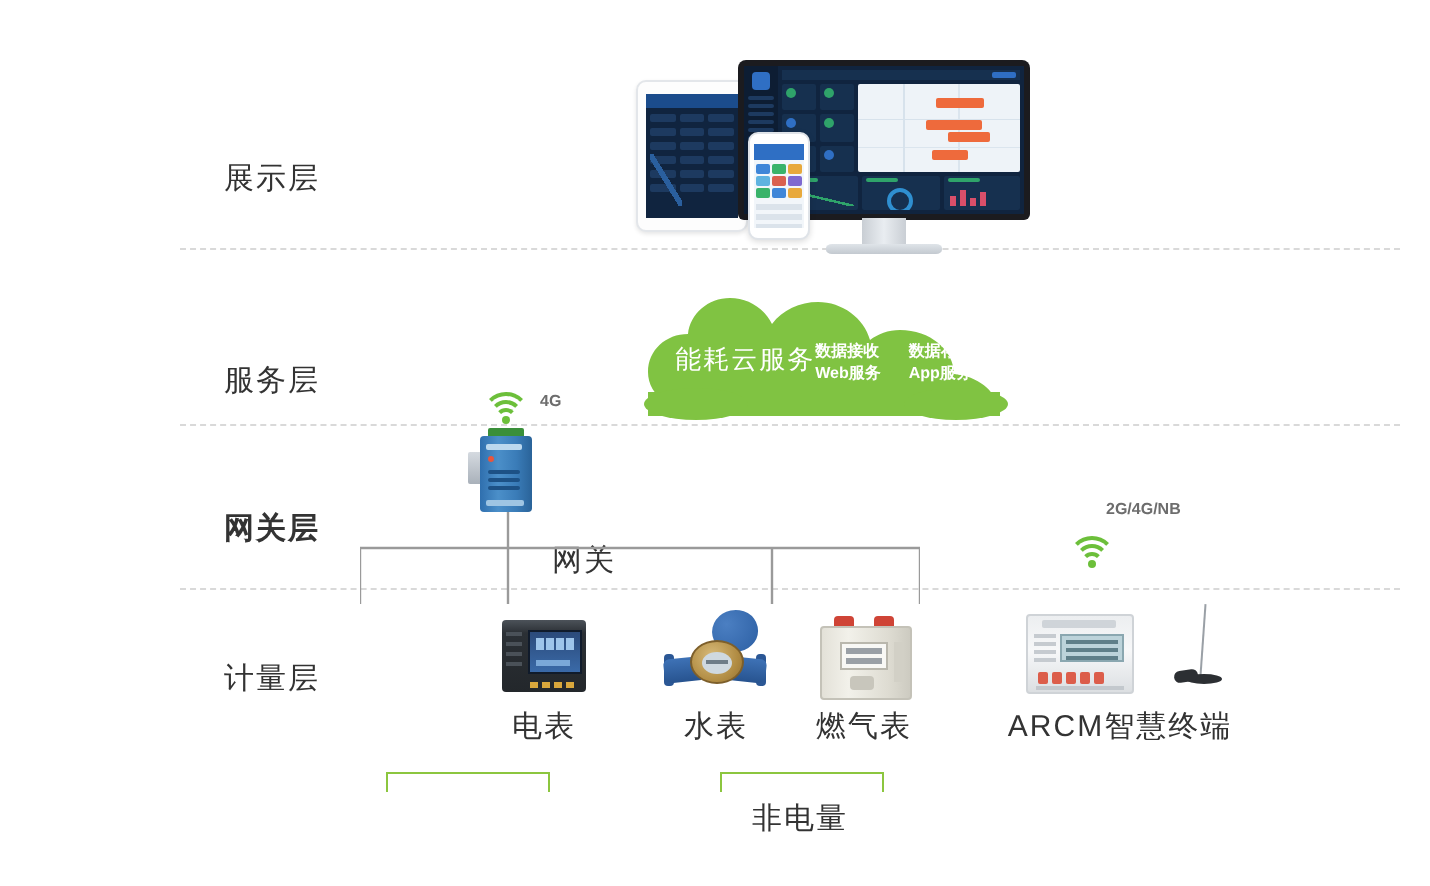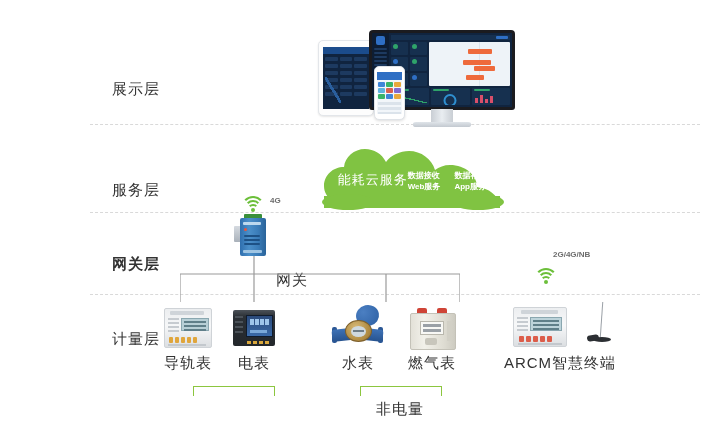--- a/index.html
+++ b/index.html
@@ -517,21 +517,21 @@
     position: relative;
   }
   .meter-slot .cap {
     margin-top: 6px;
     font-size: 15px;
     color: #333333;
     letter-spacing: 1px;
     white-space: nowrap;
   }
   #slot-din  { left: 152px; }
-  #slot-elec { left: 218px; text-align: center; }
+  #slot-elec { left: 236px; text-align: center; }
   #slot-water{ left: 322px; }
   #slot-gas  { left: 396px; }
   #slot-arcm { left: 495px; width: 130px; }
 
   
   .din {
     position: absolute;
     left: 50%;
     transform: translateX(-50%);
     bottom: 0;
@@ -1099,47 +1099,20 @@
     <g stroke="#9a9a9a" stroke-width="1.2" fill="none">
       <line x1="74" y1="0" x2="74" y2="18"></line>
       <line x1="0" y1="18" x2="280" y2="18"></line>
       <line x1="0" y1="18" x2="0" y2="46"></line>
       <line x1="74" y1="18" x2="74" y2="46"></line>
       <line x1="206" y1="18" x2="206" y2="46"></line>
       <line x1="280" y1="18" x2="280" y2="46"></line>
     </g>
   </svg>
 
-  <div class="meter-slot" id="slot-din">
-    <div class="art">
-      <div class="din">
-        <div class="tophole"></div>
-        <div class="leftstack">
-            <i></i>
-            <i></i>
-            <i></i>
-            <i></i>
-          </div>
-        <div class="lcd">
-            <i></i>
-            <i></i>
-            <i></i>
-          </div>
-        <div class="terms">
-            <i></i>
-            <i></i>
-            <i></i>
-            <i></i>
-            <i></i>
-          </div>
-        <div class="bottomrail"></div>
-      </div>
-    </div>
-    <div class="cap">导轨表</div>
-  </div>
 
   <div class="meter-slot" id="slot-elec">
     <div class="art">
       <div class="elec">
         <div class="side">
             <i></i>
             <i></i>
             <i></i>
             <i></i>
           </div>

